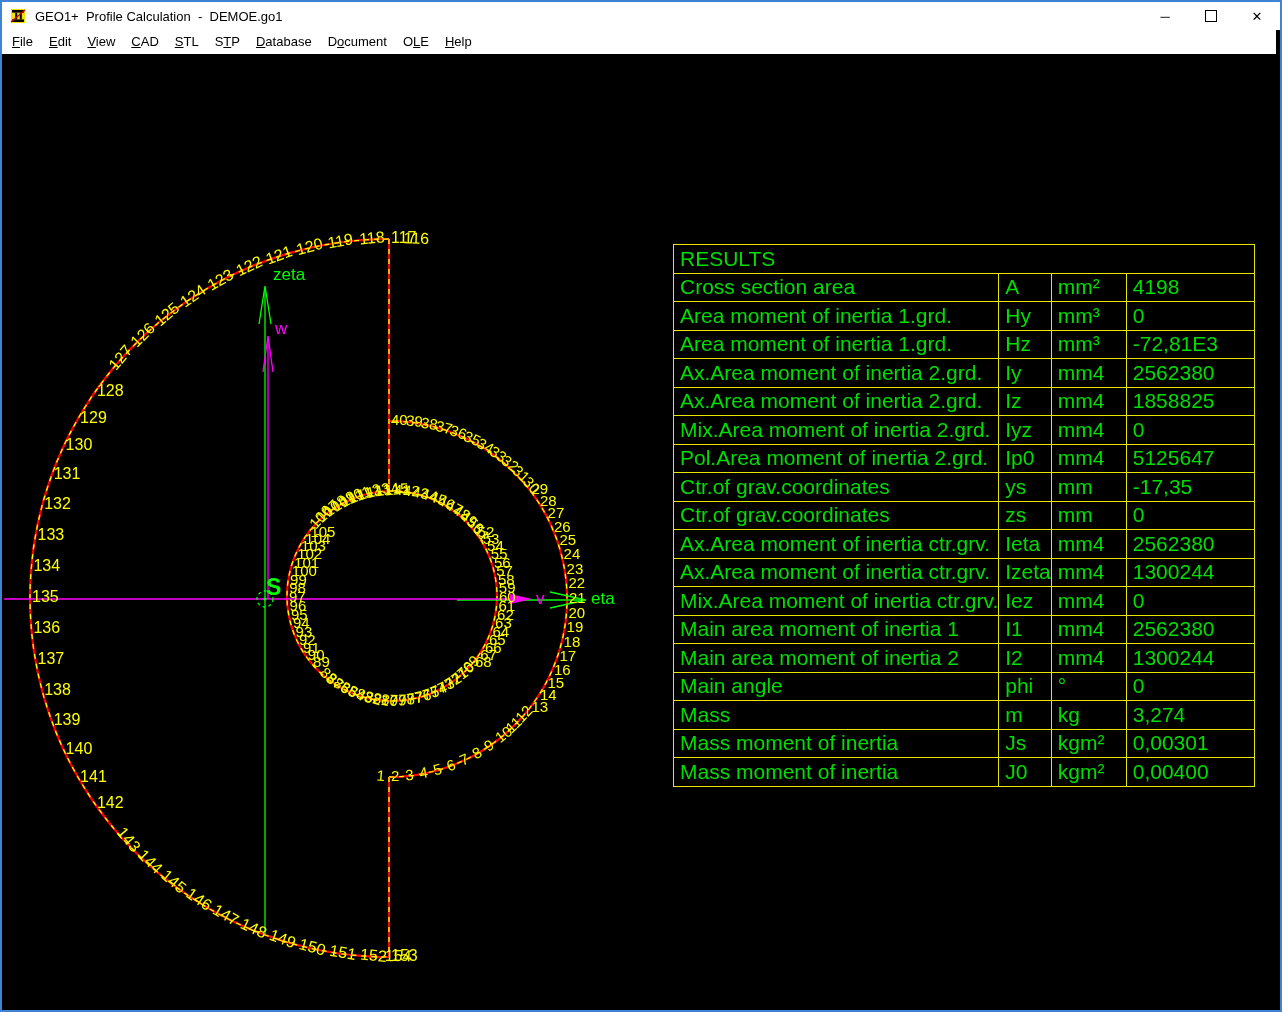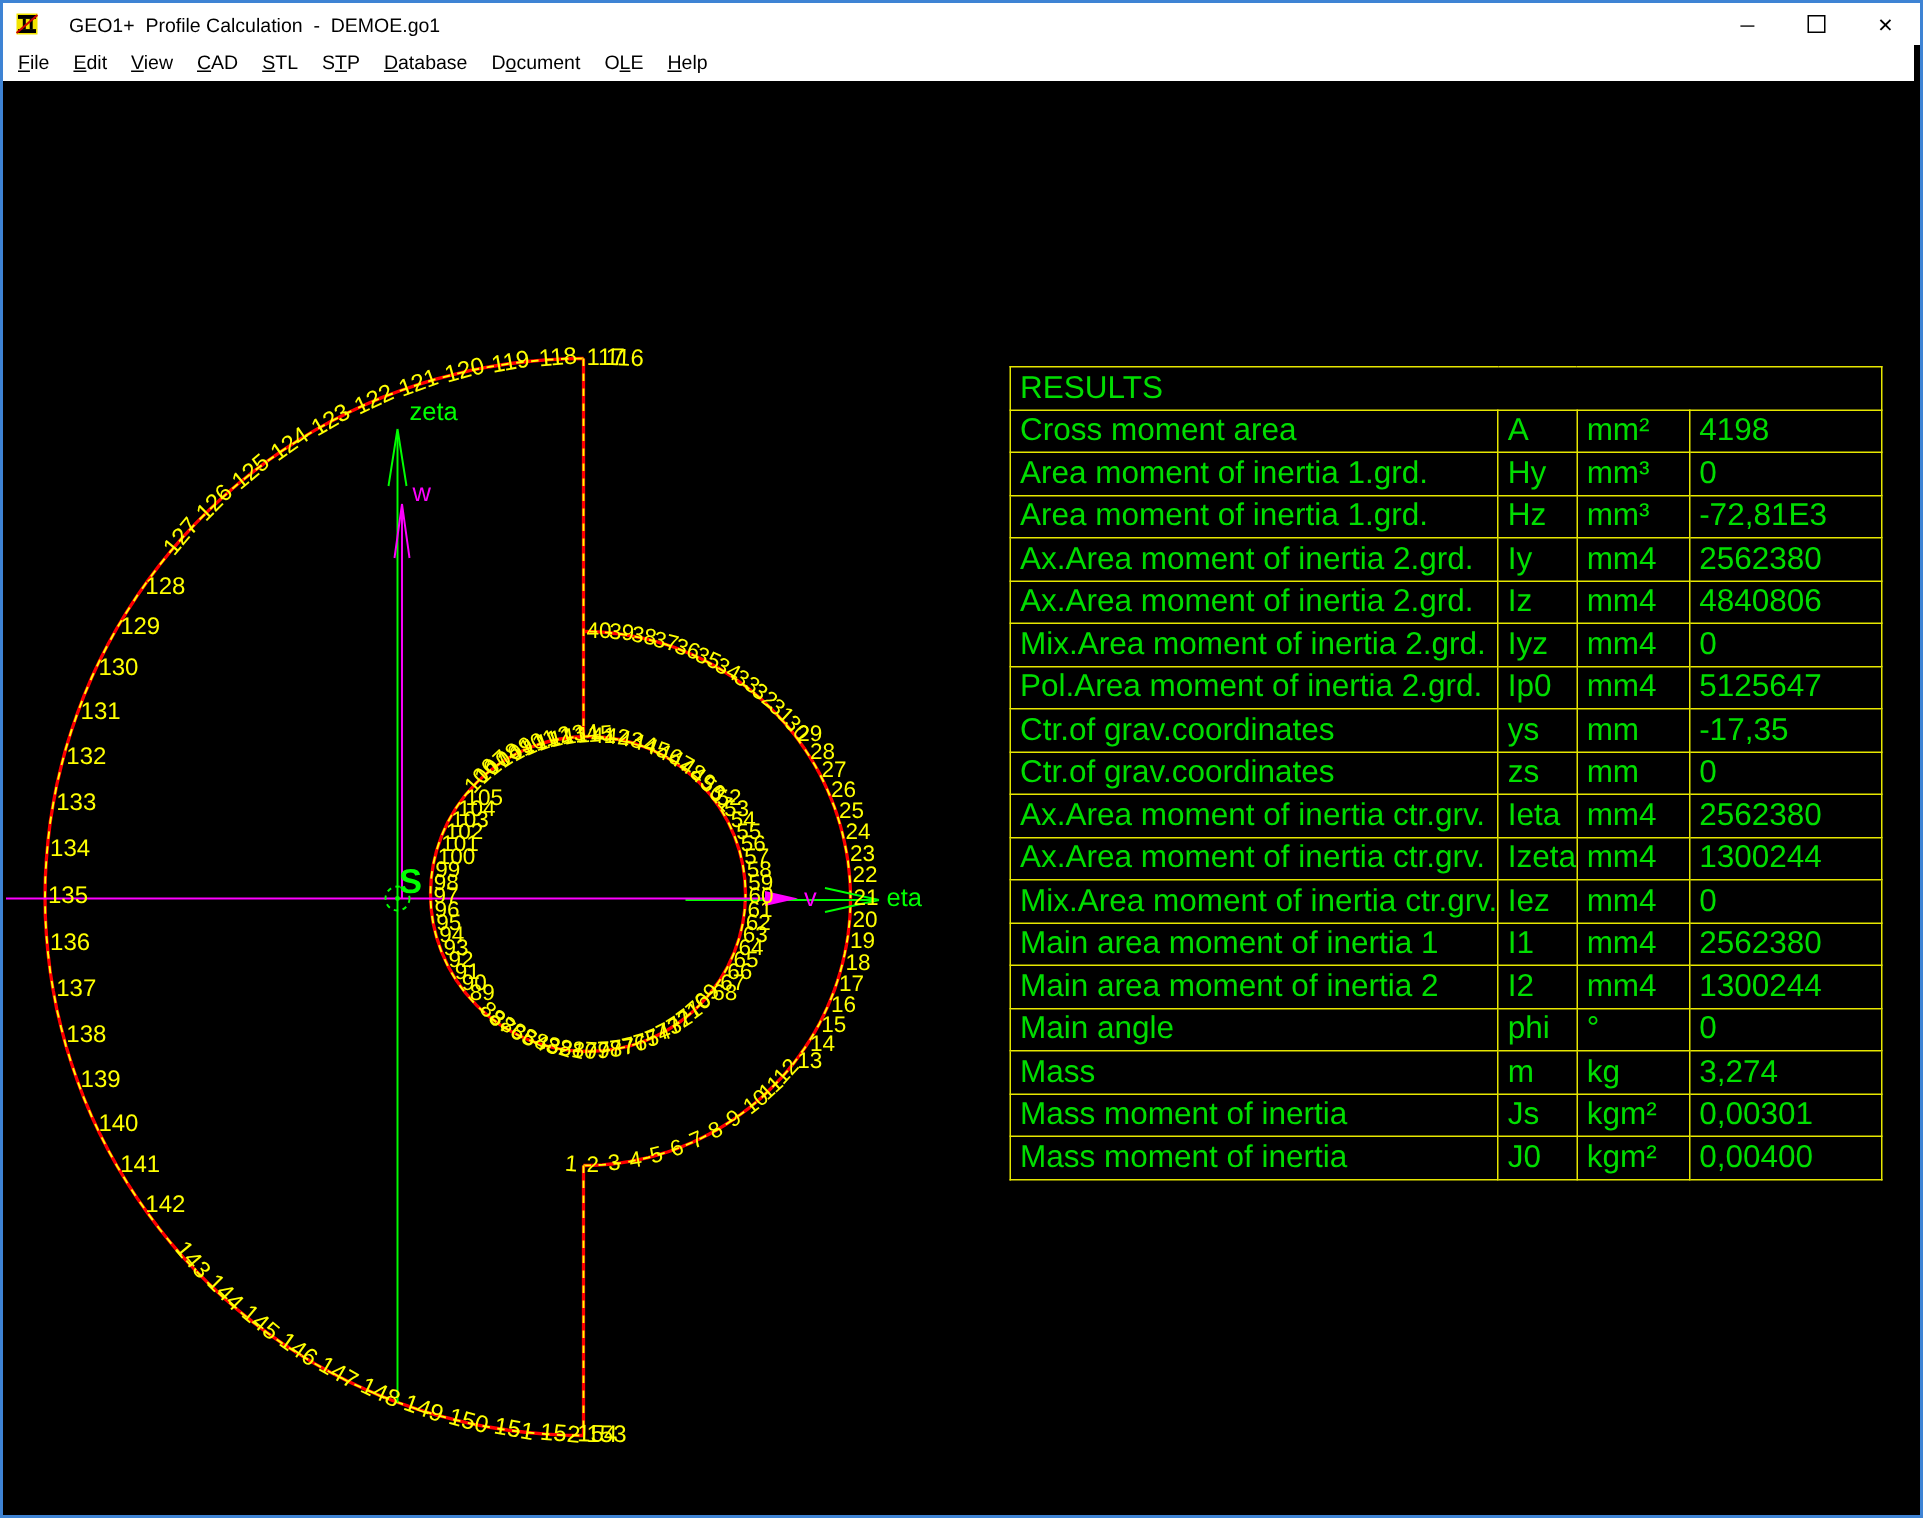--- a/index.html
+++ b/index.html
@@ -6,21 +6,21 @@
   .window{
     position:relative;width:1282px;height:1012px;background:#000;
     border:2px solid #3e83d4;box-sizing:border-box;overflow:hidden;
     font-family:"Liberation Sans",sans-serif;
   }
   .titlebar{
     position:absolute;top:0;left:0;right:0;height:28px;background:#fff;
     display:flex;align-items:center;
   }
   .app-icon{width:17px;height:16px;margin-left:8px;flex:0 0 auto;}
-  .window-title{margin-left:19px;font-size:13px;color:#000;white-space:pre;}
+  .window-title{margin-left:8px;font-size:13px;color:#000;white-space:pre;}
   .win-controls{margin-left:auto;display:flex;height:100%;}
   .win-btn{width:46px;height:100%;display:flex;align-items:center;justify-content:center;
     color:#000;font-size:13px;cursor:default;}
   .maxbox{width:10px;height:10px;border:1px solid #000;}
   .menubar{
     position:absolute;top:28px;left:0;right:4px;height:24px;background:#fff;
     display:flex;align-items:center;font-size:13px;color:#000;padding-left:2px;
   }
   .menu-item{padding:0 8px;line-height:24px;}
   .menu-item u{text-decoration:underline;}
@@ -272,21 +272,21 @@
     </svg>
 
     <table class="results">
       <thead>
         <tr>
           <th colspan="4">RESULTS</th>
         </tr>
       </thead>
       <tbody id="resultsBody">
           <tr>
-            <td class="c1">Cross moment area</td>
+            <td class="c1">Cross section area</td>
             <td class="c2">A</td>
             <td class="c3">mm²</td>
             <td class="c4">4198</td>
           </tr>
           <tr>
             <td class="c1">Area moment of inertia 1.grd.</td>
             <td class="c2">Hy</td>
             <td class="c3">mm³</td>
             <td class="c4">0</td>
           </tr>
@@ -299,21 +299,21 @@
           <tr>
             <td class="c1">Ax.Area moment of inertia 2.grd.</td>
             <td class="c2">Iy</td>
             <td class="c3">mm4</td>
             <td class="c4">2562380</td>
           </tr>
           <tr>
             <td class="c1">Ax.Area moment of inertia 2.grd.</td>
             <td class="c2">Iz</td>
             <td class="c3">mm4</td>
-            <td class="c4">4840806</td>
+            <td class="c4">1858825</td>
           </tr>
           <tr>
             <td class="c1">Mix.Area moment of inertia 2.grd.</td>
             <td class="c2">Iyz</td>
             <td class="c3">mm4</td>
             <td class="c4">0</td>
           </tr>
           <tr>
             <td class="c1">Pol.Area moment of inertia 2.grd.</td>
             <td class="c2">Ip0</td>

